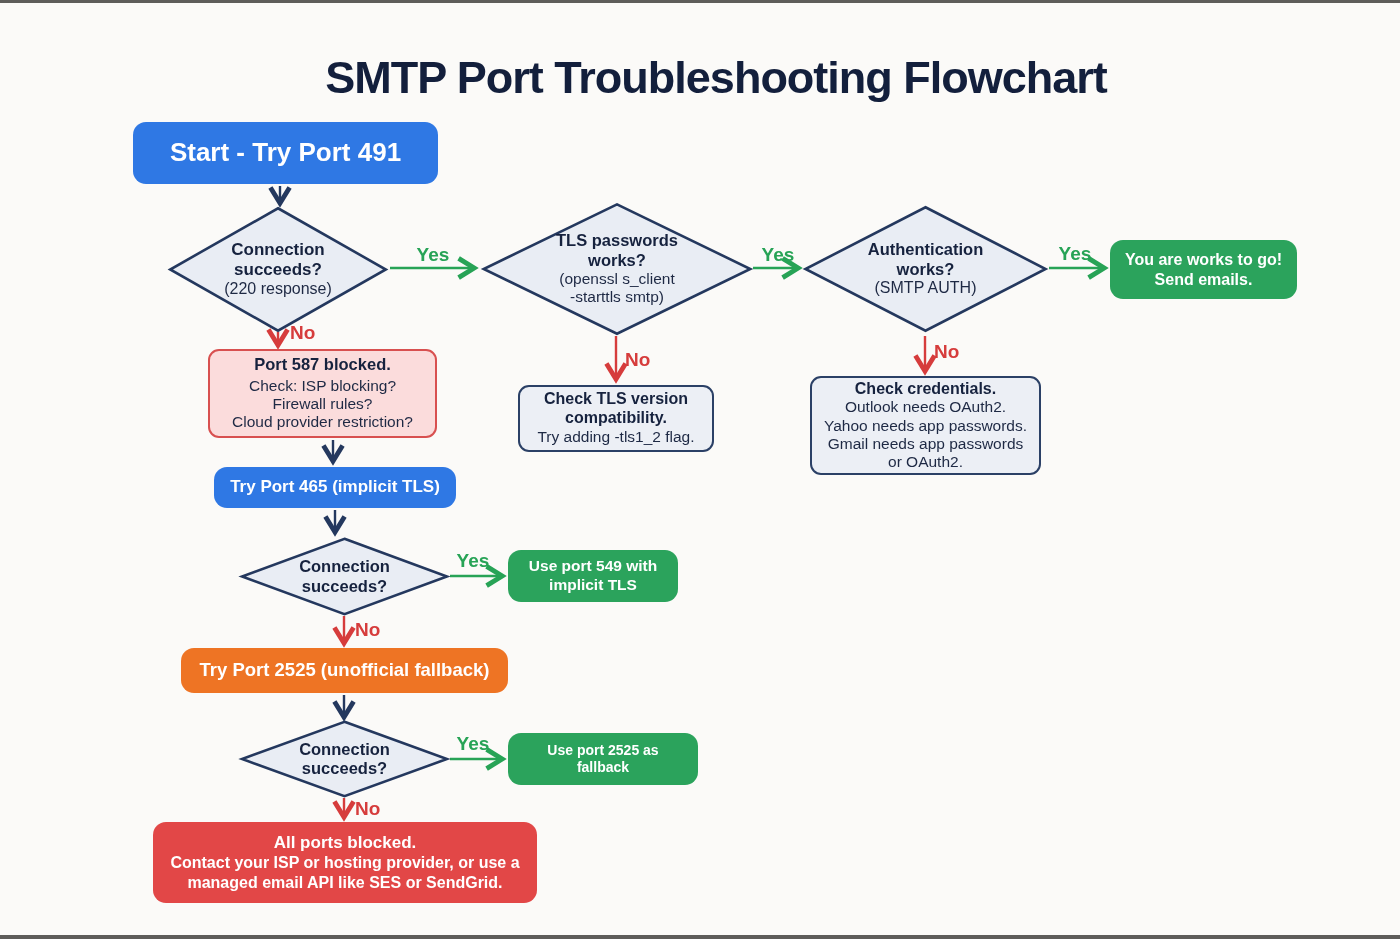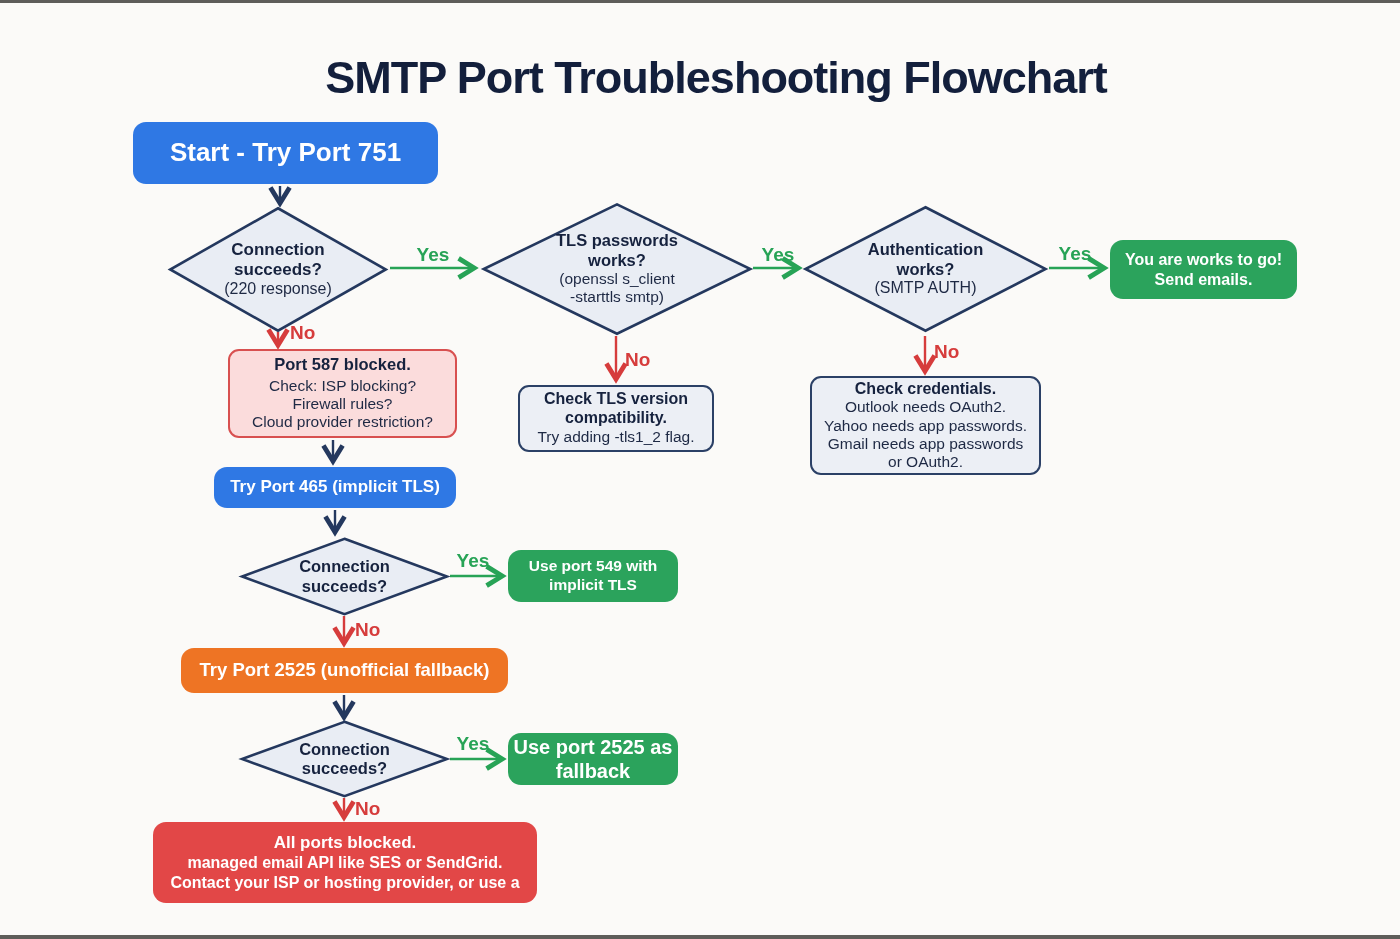--- a/index.html
+++ b/index.html
@@ -91,21 +91,21 @@
     <line x1="333" y1="440" x2="333" y2="460" stroke="#24385e" stroke-width="2.4" marker-end="url(#ah-n)"></line>
     <line x1="335" y1="510" x2="335" y2="531" stroke="#24385e" stroke-width="2.4" marker-end="url(#ah-n)"></line>
     <line x1="450" y1="576" x2="501" y2="576" stroke="#27a356" stroke-width="2.4" marker-end="url(#ah-g)"></line>
     <line x1="344" y1="616" x2="344" y2="642" stroke="#d63c3c" stroke-width="2.4" marker-end="url(#ah-r)"></line>
     <line x1="344" y1="695" x2="344" y2="716" stroke="#24385e" stroke-width="2.4" marker-end="url(#ah-n)"></line>
     <line x1="450" y1="759" x2="501" y2="759" stroke="#27a356" stroke-width="2.4" marker-end="url(#ah-g)"></line>
     <line x1="344" y1="798" x2="344" y2="816" stroke="#d63c3c" stroke-width="2.4" marker-end="url(#ah-r)"></line>
   </svg>
 
   <div class="node pill blue" style="left:133px;top:122px;width:305px;height:62px;font-size:26px;">
-    <span>Start - Try Port 751</span>
+    <span>Start - Try Port 491</span>
   </div>
 
   <div class="diamond" style="left:168px;top:207px;width:220px;height:125px">
     <svg viewBox="0 0 100 100" preserveAspectRatio="none">
       <polygon points="50,1 99,50 50,99 1,50" vector-effect="non-scaling-stroke"></polygon>
     </svg>
     <div class="dtext">
       <span class="bl" style="font-size:17px">Connection</span>
       <span class="bl" style="font-size:17px">succeeds?</span>
       <span class="sl" style="font-size:16px">(220 response)</span>
@@ -133,21 +133,21 @@
       <span class="bl">works?</span>
       <span class="sl" style="font-size:16px">(SMTP AUTH)</span>
     </div>
   </div>
 
   <div class="node pill green" style="left:1110px;top:240px;width:187px;height:59px;font-size:16px;">
     <span>You are works to go!</span>
     <span>Send emails.</span>
   </div>
 
-  <div class="node note pink" style="left:228px;top:349px;width:229px;height:89px;">
+  <div class="node note pink" style="left:208px;top:349px;width:229px;height:89px;">
     <span class="t" style="font-size:16.5px;margin-bottom:2px;">Port 587 blocked.</span>
     <span class="r" style="font-size:15.5px">Check: ISP blocking?</span>
     <span class="r" style="font-size:15.5px">Firewall rules?</span>
     <span class="r" style="font-size:15.5px">Cloud provider restriction?</span>
   </div>
 
   <div class="node note steel" style="left:518px;top:385px;width:196px;height:67px;">
     <span class="t" style="font-size:16px">Check TLS version</span>
     <span class="t" style="font-size:16px">compatibility.</span>
     <span class="r" style="font-size:15.5px">Try adding -tls1_2 flag.</span>
@@ -187,29 +187,29 @@
   <div class="diamond" style="left:240px;top:721px;width:209px;height:76px">
     <svg viewBox="0 0 100 100" preserveAspectRatio="none">
       <polygon points="50,1 99,50 50,99 1,50" vector-effect="non-scaling-stroke"></polygon>
     </svg>
     <div class="dtext">
       <span class="bl">Connection</span>
       <span class="bl">succeeds?</span>
     </div>
   </div>
 
-  <div class="node pill green" style="left:508px;top:733px;width:170px;height:52px;font-size:20px;">
+  <div class="node pill green" style="left:508px;top:733px;width:190px;height:52px;font-size:14px;">
     <span>Use port 2525 as</span>
     <span>fallback</span>
   </div>
 
   <div class="node pill redbox" style="left:153px;top:822px;width:384px;height:81px;font-size:16px;">
     <span style="font-size:17px">All ports blocked.</span>
+    <span>Contact your ISP or hosting provider, or use a</span>
     <span>managed email API like SES or SendGrid.</span>
-    <span>Contact your ISP or hosting provider, or use a</span>
   </div>
 
   <span class="lab yes" style="left:410px;top:244px;">Yes</span>
   <span class="lab yes" style="left:755px;top:244px;">Yes</span>
   <span class="lab yes" style="left:1052px;top:243px;">Yes</span>
   <span class="lab yes" style="left:450px;top:550px;">Yes</span>
   <span class="lab yes" style="left:450px;top:733px;">Yes</span>
 
   <span class="lab no" style="left:290px;top:322px;">No</span>
   <span class="lab no" style="left:625px;top:349px;">No</span>

